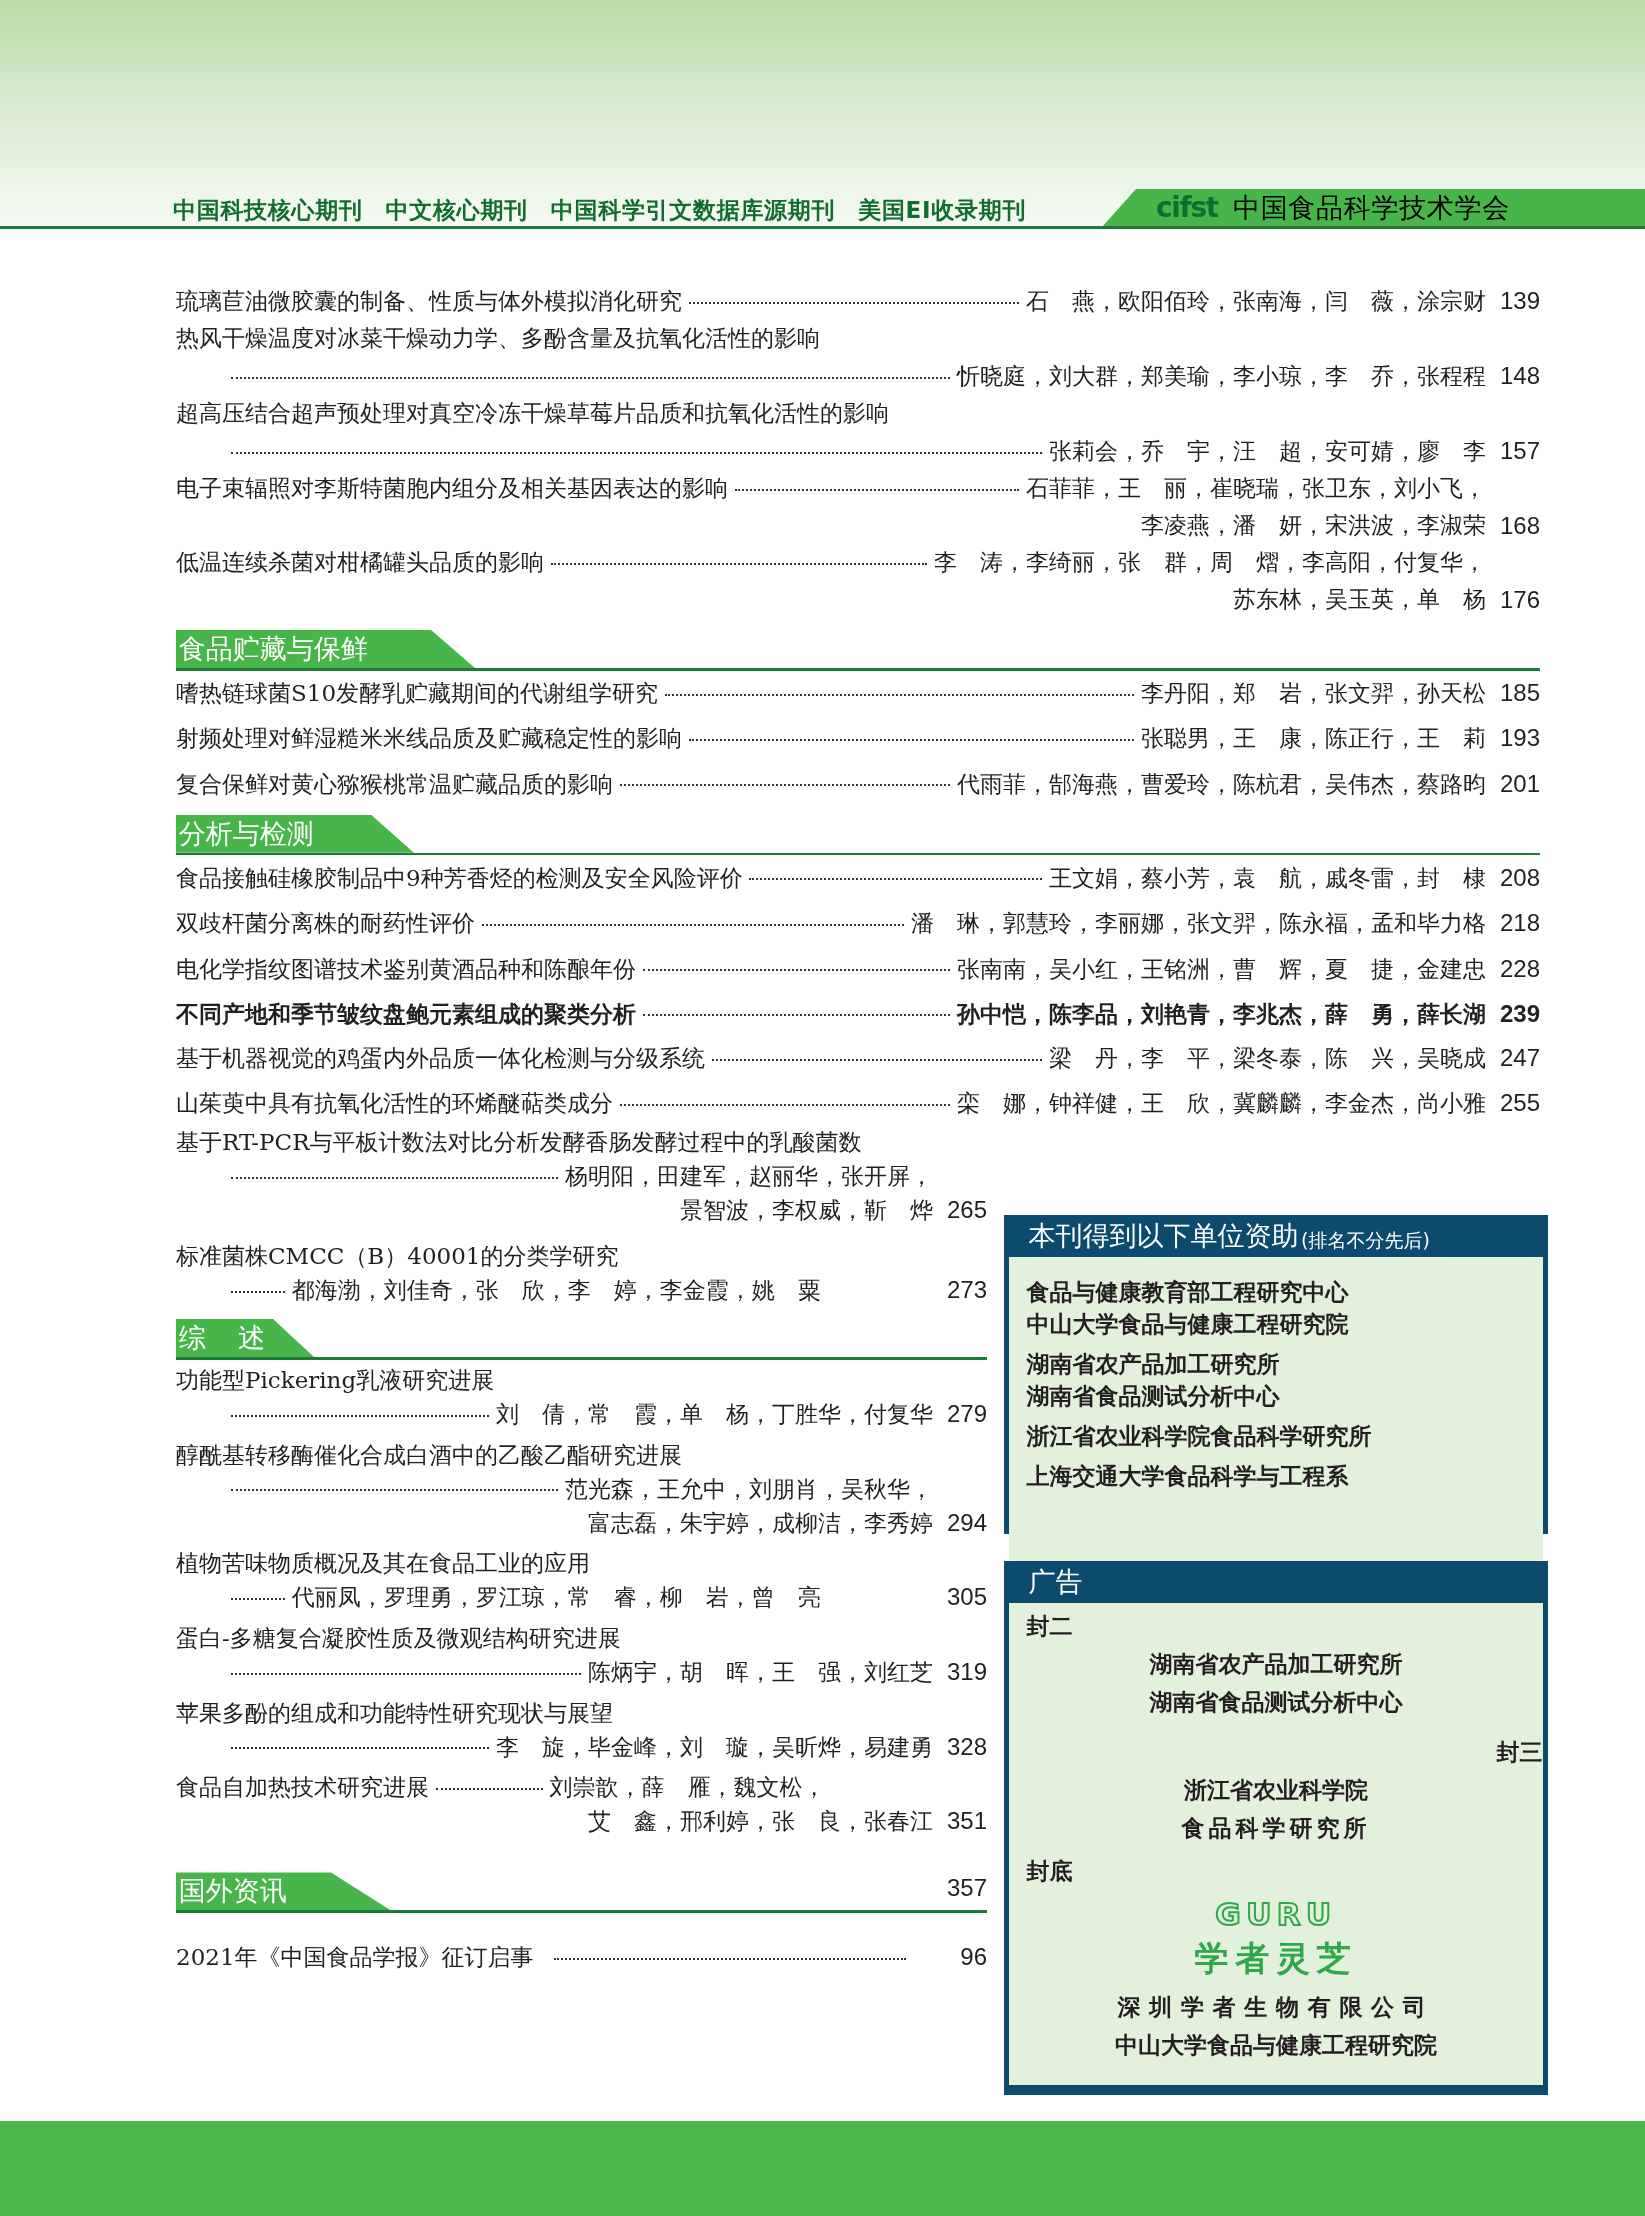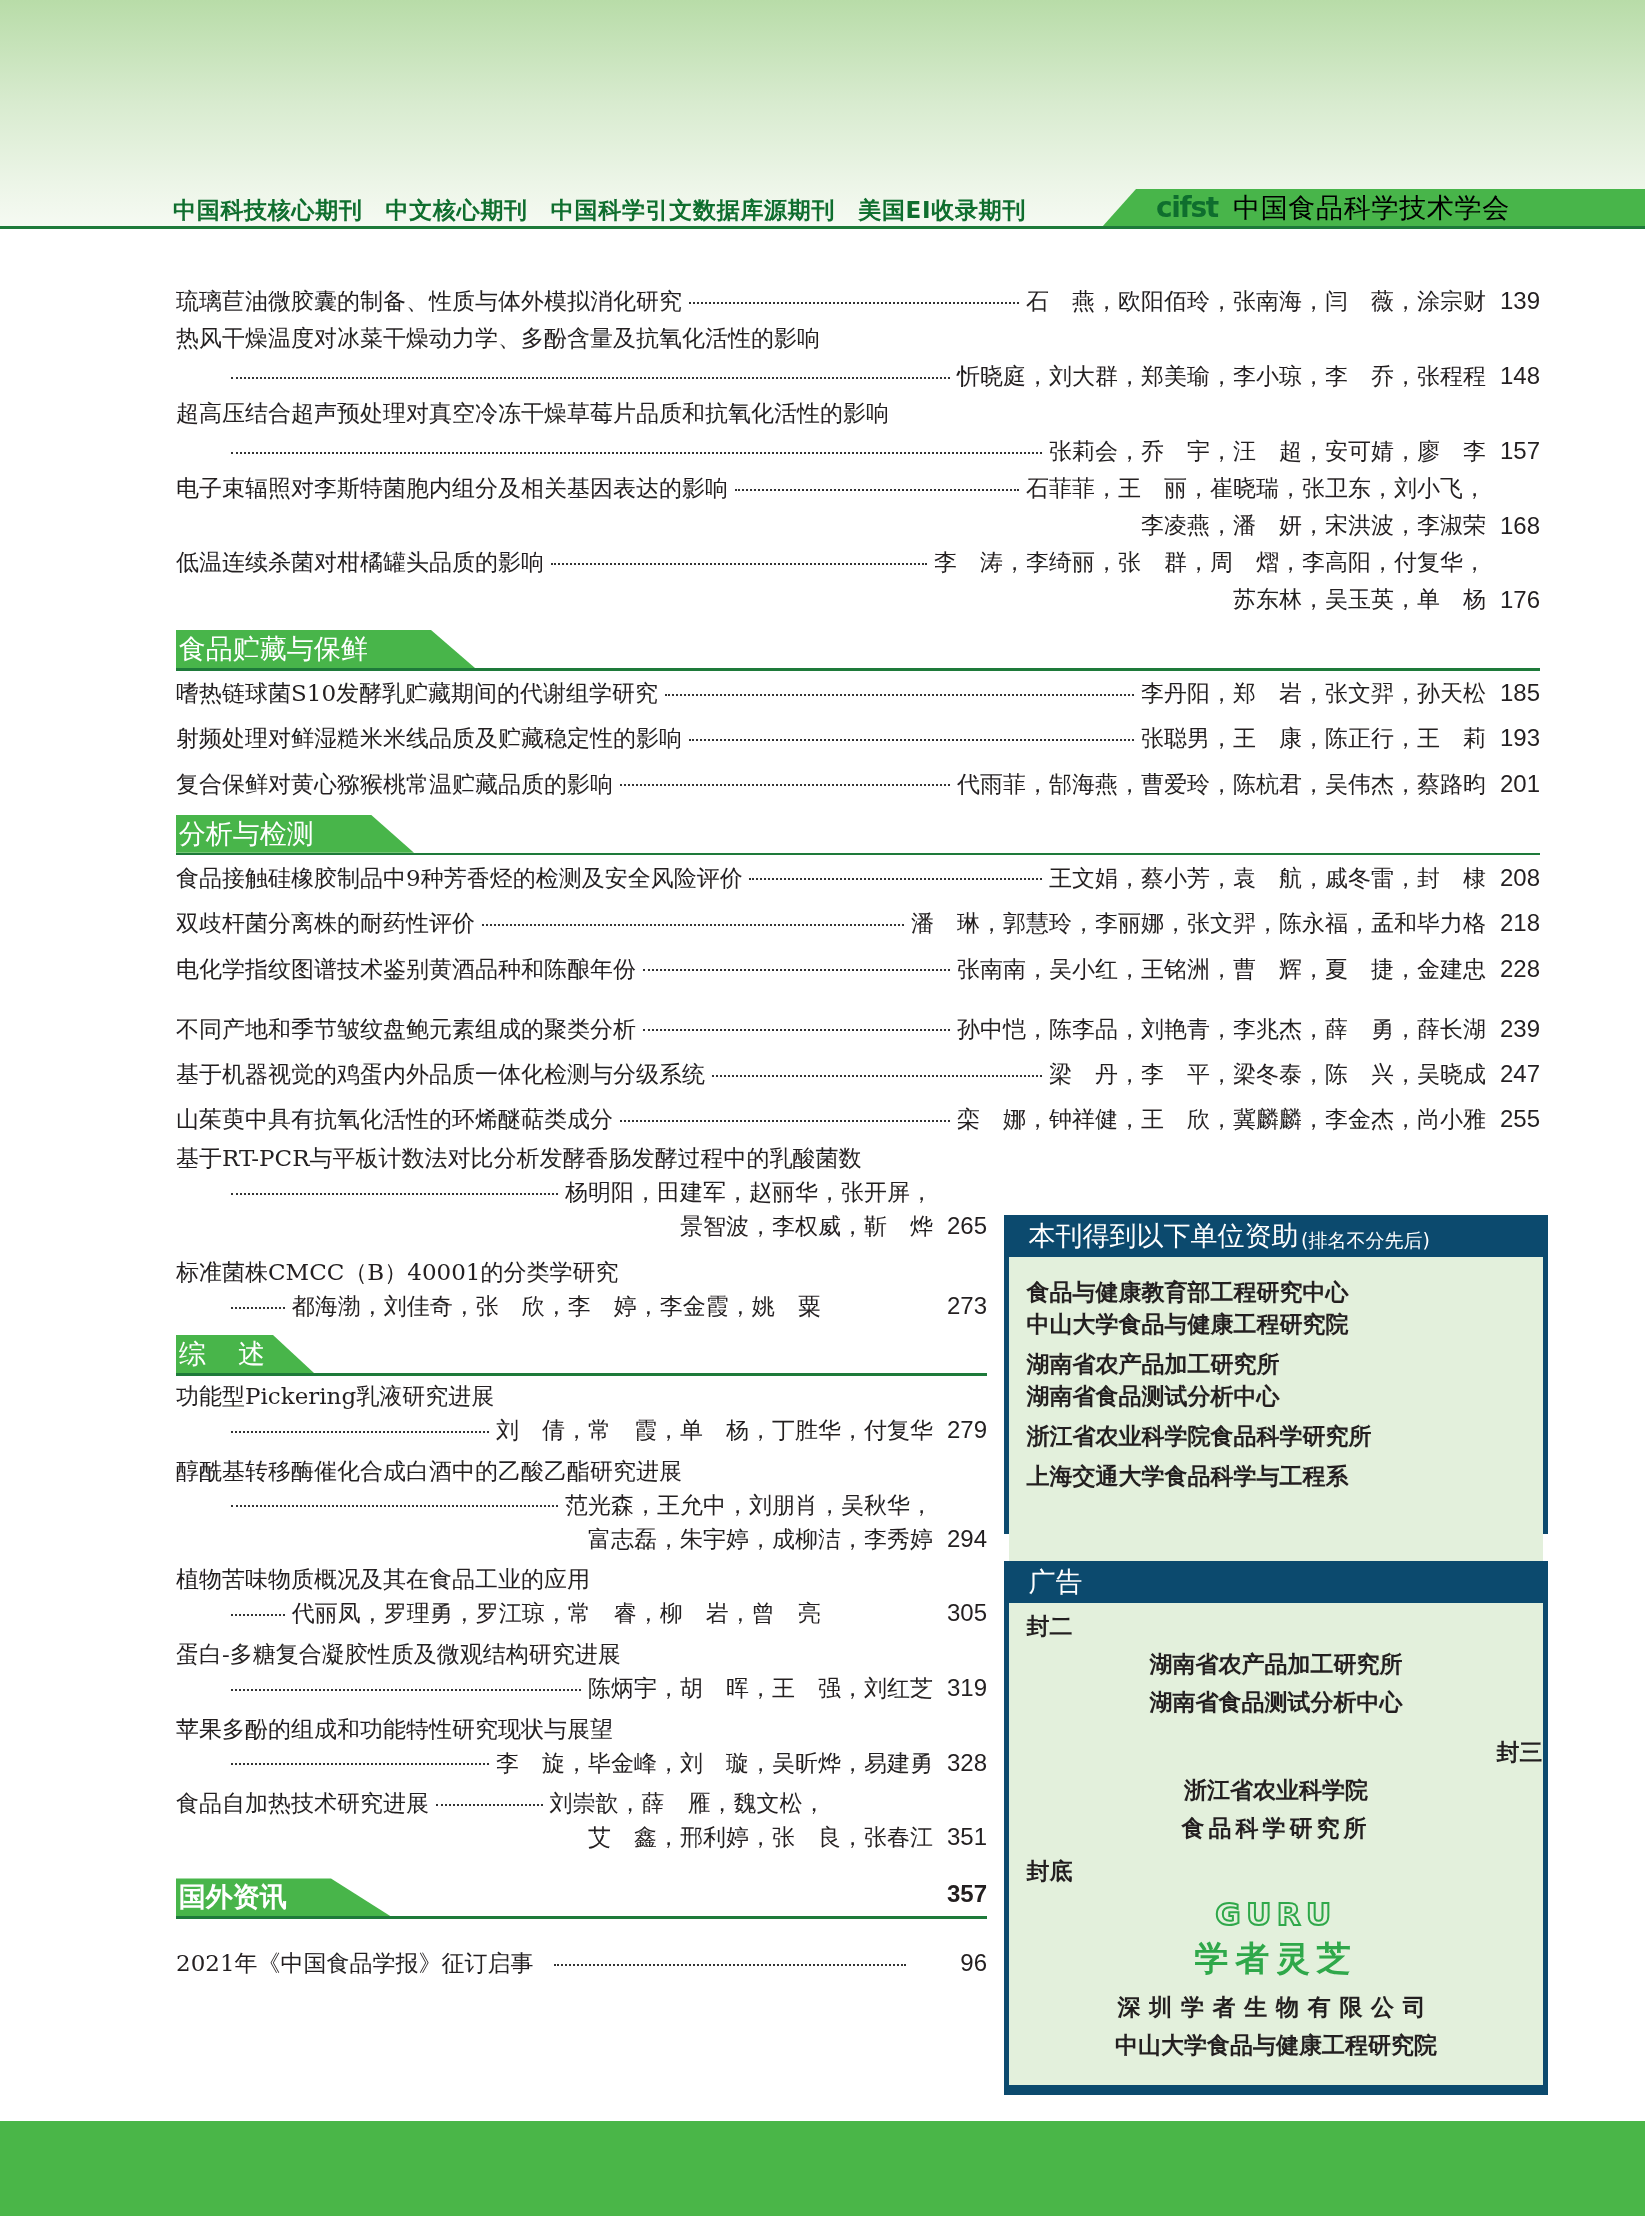--- a/index.html
+++ b/index.html
@@ -234,21 +234,21 @@
     </div>
   </div>
   <div class="entry" style="margin-top:7.4px;">
     <div class="row">
       <span class="title">电化学指纹图谱技术鉴别黄酒品种和陈酿年份</span>
       <span class="dots"></span>
       <span class="authors">张南南，吴小红，王铭洲，曹　辉，夏　捷，金建忠</span>
       <span class="page">228</span>
     </div>
   </div>
-  <div class="entry" style="margin-top:22px;">
+  <div class="entry" style="margin-top:7px;font-weight:bold;">
     <div class="row">
       <span class="title">不同产地和季节皱纹盘鲍元素组成的聚类分析</span>
       <span class="dots"></span>
       <span class="authors">孙中恺，陈李品，刘艳青，李兆杰，薛　勇，薛长湖</span>
       <span class="page">239</span>
     </div>
   </div>
   <div class="entry" style="margin-top:7.4px;">
     <div class="row">
       <span class="title">基于机器视觉的鸡蛋内外品质一体化检测与分级系统</span>
@@ -359,21 +359,21 @@
         <span class="authors">刘崇歆，薛　雁，魏文松，</span>
         <span style="flex:1"></span>
         <span class="page"></span>
       </div>
       <div class="cont">
         <span class="authors">艾　鑫，邢利婷，张　良，张春江</span>
         <span class="page">351</span>
       </div>
     </div>
 
-    <div class="section-head" style="margin-top:24px;font-weight:bold;">
+    <div class="section-head" style="margin-top:34px;">
       <div class="section-tab" style="width:215px; clip-path: polygon(0 0, 155px 0, 215px 100%, 0 100%);">国外资讯</div>
       <span class="section-page">357</span>
       <div class="section-line"></div>
     </div>
     <div class="entry" style="margin-top:25.5px;">
       <div class="row">
         <span class="title">2021年《中国食品学报》征订启事</span>
         <span class="dots" style="margin-left:20px; margin-right:27px;"></span>
         <span class="page">96</span>
       </div>

